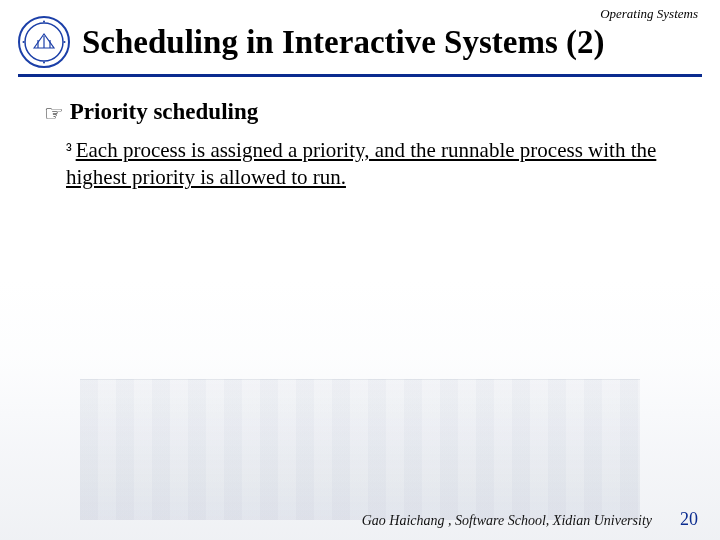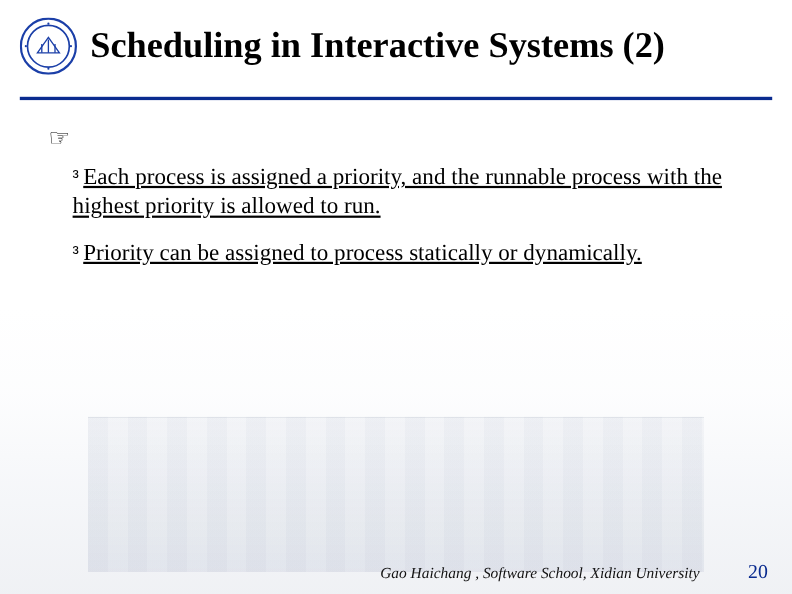--- a/index.html
+++ b/index.html
@@ -45,21 +45,21 @@
     top: 6px; right: 22px;
     font-style: italic;
     font-size: 13px;
     color: #000;
   }
   .header {
     display: flex;
     align-items: center;
     gap: 12px;
     padding-top: 10px;
-    padding-bottom: 20px;
+    padding-bottom: 6px;
     border-bottom: 3px solid #0a2b8f;
     margin-bottom: 22px;
   }
   .logo {
     width: 52px; height: 52px;
     flex: 0 0 52px;
   }
   .logo svg { display: block; }
   .title {
     font-size: 33px;
@@ -111,40 +111,41 @@
     top: -1px;
   }
   .footer {
     position: absolute;
     bottom: 10px;
     left: 0; right: 0;
     padding: 0 22px;
     display: flex;
     justify-content: flex-end;
     align-items: baseline;
-    gap: 44px;
+    gap: 28px;
   }
   .footer-text {
     font-style: italic;
     font-size: 14px;
     color: #111;
   }
   .pagenum {
     font-size: 18px;
     color: #0a2b8f;
     font-style: normal;
   }
 </style>
 </head>
 <body>
 
 <div class="bg-building"></div>
 
 <div class="slide">
 
+  <div class="topline">Operating Systems</div>
 
   <div class="header">
     <div class="logo">
       <svg viewBox="0 0 52 52" width="52" height="52">
         <circle cx="26" cy="26" r="25" fill="#ffffff" stroke="#1b3fa8" stroke-width="2"></circle>
         <circle cx="26" cy="26" r="19" fill="none" stroke="#1b3fa8" stroke-width="1.5"></circle>
         <g stroke="#1b3fa8" stroke-width="1.2" fill="none">
           <path d="M16 32 L26 18 L36 32 Z"></path>
           <path d="M20 32 L20 24 M32 32 L32 24 M26 32 L26 20"></path>
         </g>
@@ -155,27 +156,25 @@
           <circle cx="5.5" cy="26" r="1"></circle>
         </g>
       </svg>
     </div>
     <div class="title">Scheduling in Interactive Systems (2)</div>
   </div>
 
   <div class="content">
     <div class="h1item">
       <span class="h1bullet">☞</span>
+      <span class="h1text">Priority scheduling</span>
     </div>
     <div class="h2block">
       <div class="h2item">
         <span class="h2bullet">³</span><span>Each process is assigned a priority, and the runnable process with the highest priority is allowed to run.</span>
-      </div>
-      <div class="h2item">
-        <span class="h2bullet">³</span><span>Priority can be assigned to process statically or dynamically.</span>
       </div>
     </div>
   </div>
 
   <div class="footer">
     <span class="footer-text">Gao Haichang , Software School, Xidian University</span>
     <span class="pagenum">20</span>
   </div>
 
 </div>

